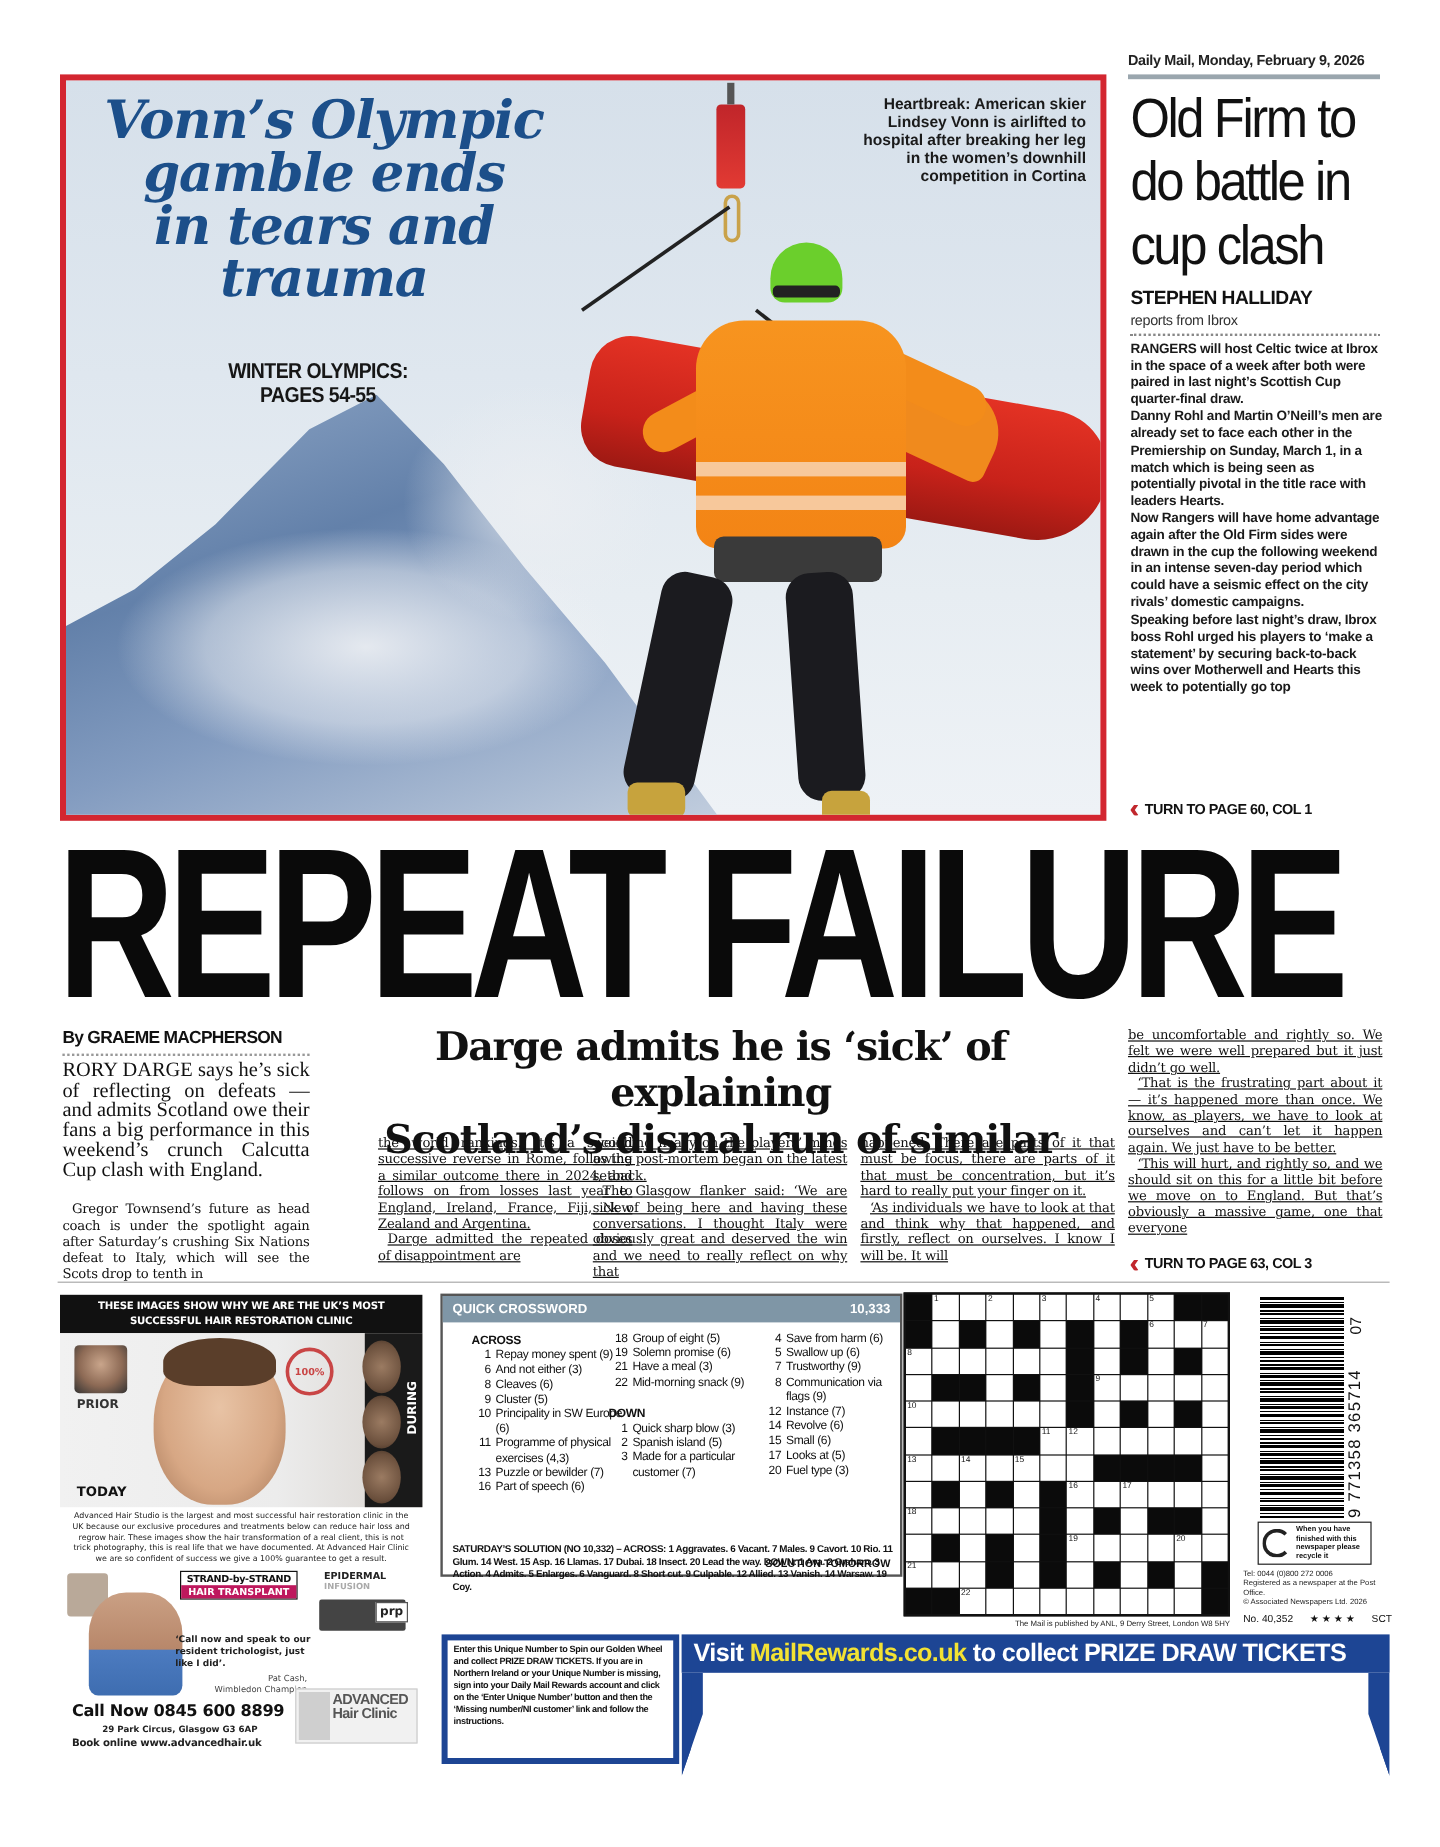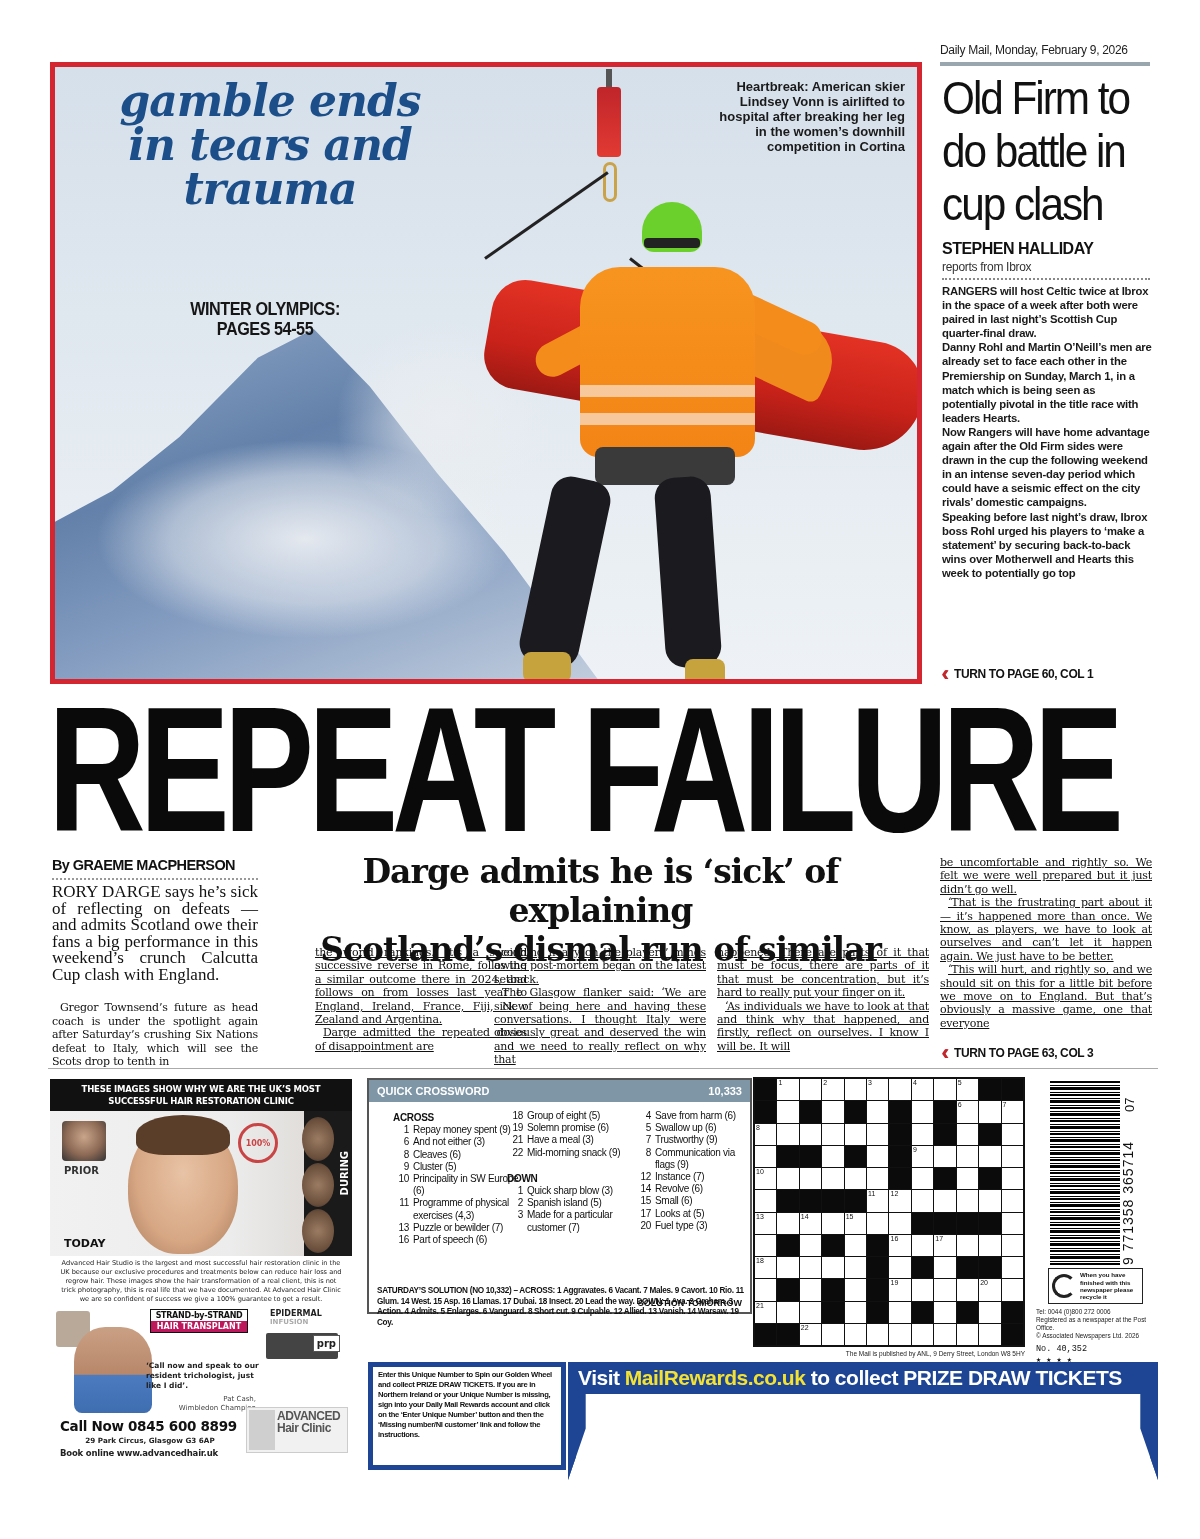--- a/index.html
+++ b/index.html
@@ -61,21 +61,21 @@
     font-family: "Liberation Sans", sans-serif; font-weight: bold; font-size: 18px; line-height: 20px;
     color: #161616; letter-spacing: -0.5px; transform: scaleX(0.9);
   }
   .hero-caption {
     position: absolute; right: 12px; top: 12px; width: 190px; text-align: right;
     font-family: "Liberation Sans", sans-serif; font-weight: bold; font-size: 13px; line-height: 15px; color: #1a1a1a;
   }
 
   
   .dateline { position:absolute; left:940px; top:43px; width:210px;
-    font-family:"Liberation Sans",sans-serif; font-weight:normal; font-size:12px; color:#222; letter-spacing:-0.3px; }
+    font-family:"Liberation Sans",sans-serif; font-weight:bold; font-size:12px; color:#222; letter-spacing:-0.3px; }
   .dateline-rule { position:absolute; left:940px; top:62px; width:210px; height:4px; background:#9aa6ae; }
   .side-headline { position:absolute; left:942px; top:72px; width:210px;
     font-family:"Liberation Sans",sans-serif; font-size:46px; line-height:53px; letter-spacing:-2.2px; color:#111; transform: scaleX(0.92); transform-origin:left; }
   .side-byline { position:absolute; left:942px; top:240px; width:210px;
     font-family:"Liberation Sans",sans-serif; font-weight:bold; font-size:16px; letter-spacing:-0.5px; }
   .side-reports { position:absolute; left:942px; top:260px; width:210px;
     font-family:"Liberation Sans",sans-serif; font-size:12px; color:#333; letter-spacing:-0.3px; }
   .side-dots { position:absolute; left:942px; top:278px; width:208px; border-top:2px dotted #888; }
   .side-body { position:absolute; left:942px; top:284px; width:210px;
     font-family:"Liberation Sans",sans-serif; font-weight:bold; font-size:11.3px; line-height:14.1px; color:#1a1a1a; letter-spacing:-0.2px; }
@@ -176,21 +176,21 @@
 
   
   .barcode { position:absolute; left:1050px; top:1080px; width:70px; height:185px;
     background: repeating-linear-gradient(0deg,#000 0 2px,#fff 2px 3px,#000 3px 4px,#fff 4px 6px,#000 6px 9px,#fff 9px 10px,#000 10px 11px,#fff 11px 13px); }
   .barcode-num { position:absolute; left:1120px; top:1080px; width:20px; height:185px; writing-mode: vertical-rl; transform: rotate(180deg);
     font-family:"Liberation Sans",sans-serif; font-size:14px; letter-spacing:1px; color:#111; }
   .recycle { position:absolute; left:1048px; top:1268px; width:95px; height:36px; border:1.5px solid #222; display:flex; align-items:center; gap:4px; padding:2px 3px; }
   .recycle .sym { width:24px; height:24px; border:3px solid #222; border-radius:50%; border-right-color:transparent; flex-shrink:0; }
   .recycle .txt { font-family:"Liberation Sans",sans-serif; font-weight:bold; font-size:6.2px; line-height:7.4px; }
   .imprint { position:absolute; left:1036px; top:1308px; width:124px; font-family:"Liberation Sans",sans-serif; font-size:6.4px; line-height:8px; color:#222; }
-  .issue { position:absolute; left:1036px; top:1344px; width:124px; font-family:Liberation Mono, monospace; font-size:8.5px; color:#111; display:flex; justify-content:space-between;flex-direction:column; }
+  .issue { position:absolute; left:1036px; top:1344px; width:124px; font-family:Liberation Sans, sans-serif; font-size:8.5px; color:#111; display:flex; justify-content:space-between; }
 
   
   .rewards { position:absolute; left:368px; top:1362px; width:790px; height:110px; }
   .rw-bar { position:absolute; left:200px; top:0; width:590px; height:32px; background:#1d4594; color:#fff;
     font-family:"Liberation Sans",sans-serif; font-weight:bold; font-size:21px; line-height:32px; padding-left:10px; letter-spacing:-0.5px; white-space:nowrap; }
   .rw-bar .hl { color:#f3e233; }
   .rw-ribbon { position:absolute; left:200px; top:32px; width:590px; height:86px; border-left:8px solid #1d4594; border-right:8px solid #1d4594;
     clip-path: polygon(0 0,100% 0,100% 100%,97% 40%,97% 0,3% 0,3% 40%,0 100%); background:#1d4594; }
   .rw-box { position:absolute; left:0; top:0; width:198px; height:108px; border:5px solid #1d4594; background:#fff;
     font-family:"Liberation Sans",sans-serif; font-weight:bold; font-size:7.6px; line-height:10px; padding:3px 5px; letter-spacing:-0.3px; color:#111; }
@@ -215,20 +215,21 @@
     <div class="stripe" style="top:146px"></div>
   </div>
   <div class="helmet"></div>
   <div class="harness"></div>
   <div class="leg-l"></div>
   <div class="leg-r"></div>
   <div class="boot-l"></div>
   <div class="boot-r"></div>
 
   <div class="hero-headline">
+    <div>Vonn’s Olympic</div>
     <div>gamble ends</div>
     <div>in tears and</div>
     <div>trauma</div>
   </div>
   <div class="hero-pages">
     <div>WINTER OLYMPICS:</div>
     <div>PAGES 54-55</div>
   </div>
   <div class="hero-caption">Heartbreak: American skier Lindsey Vonn is airlifted to hospital after breaking her leg in the women’s downhill competition in Cortina</div>
 </div>

